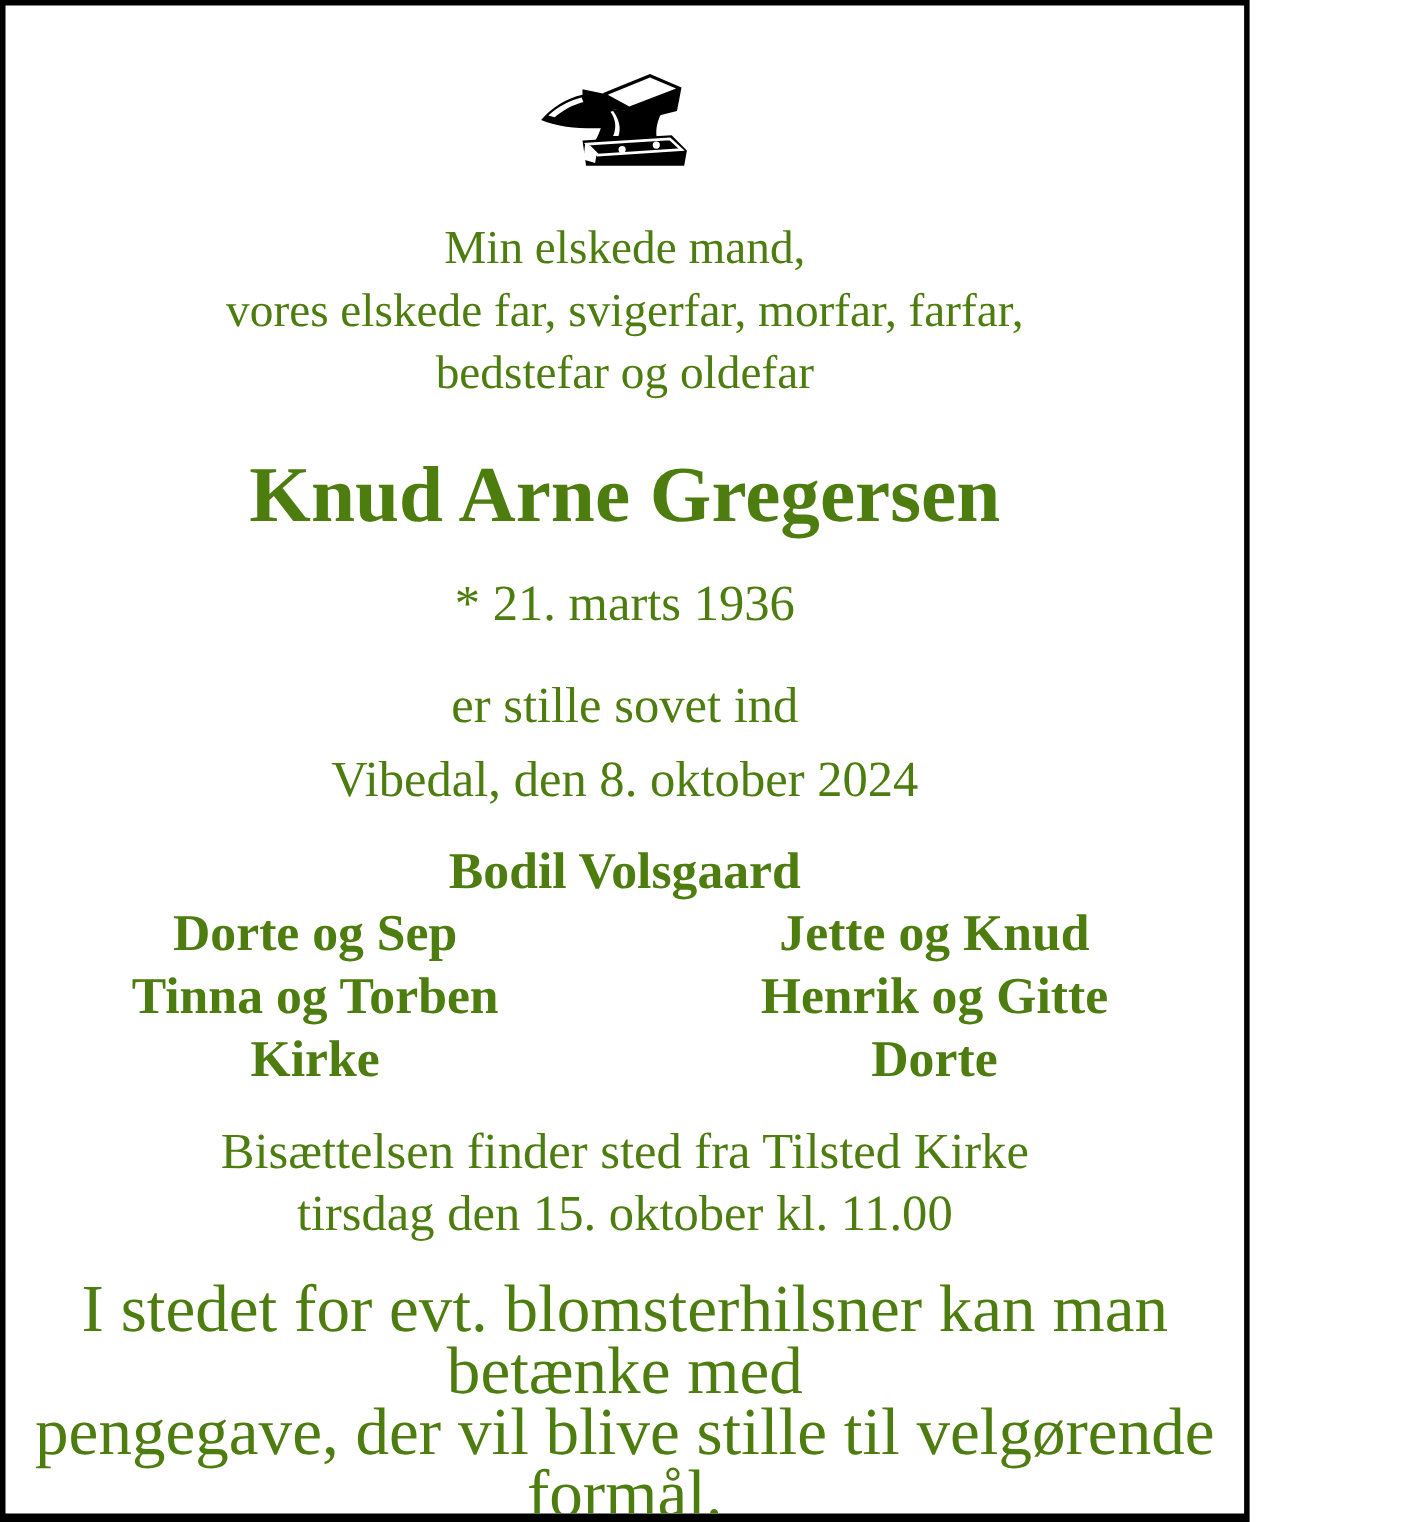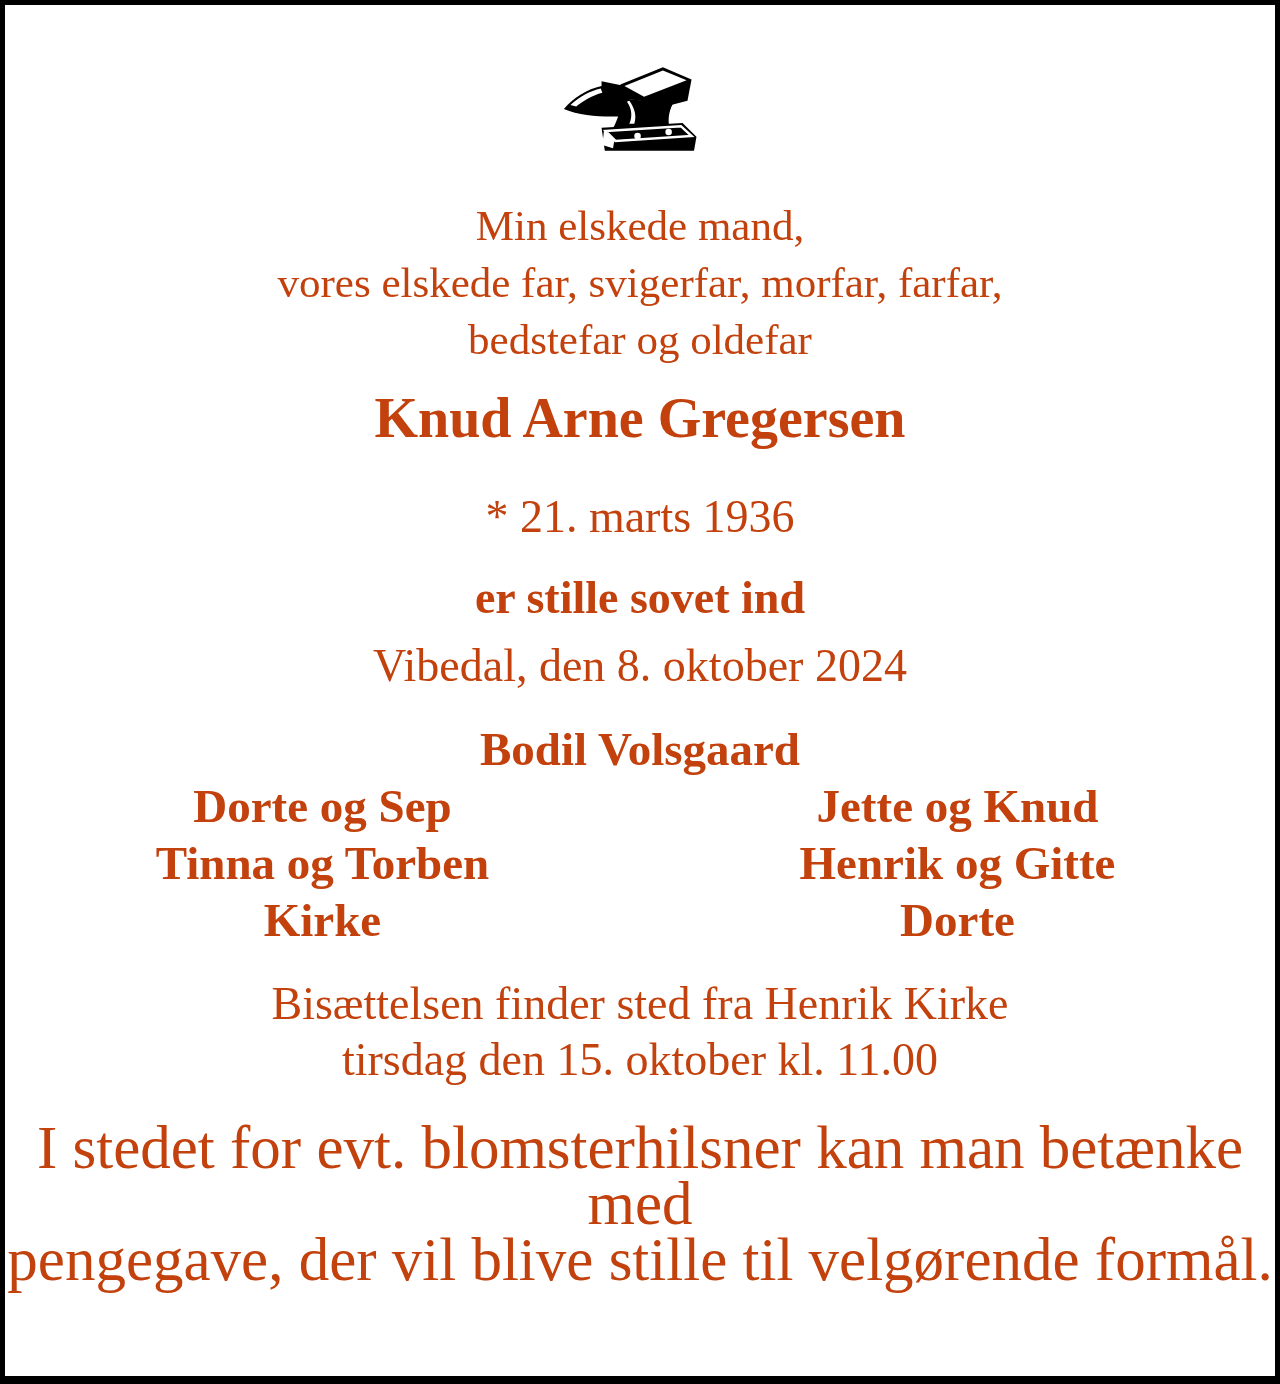--- a/index.html
+++ b/index.html
@@ -3,54 +3,54 @@
 <meta charset="utf-8">
 <style>
   html, body {
     margin: 0;
     padding: 0;
     background: #ffffff;
   }
   .page {
     position: relative;
     box-sizing: border-box;
-    width: 1280px;
+    width: 1136px;
     height: 1384px;
     background: #ffffff;
     border: 5px solid #000000;
     border-bottom-width: 8px;
     font-family: "Liberation Serif", "DejaVu Serif", serif;
-    color: #c2410c;
+    color: #4d7c0f;
     text-align: center;
     overflow: hidden;
   }
   .anvil-wrap {
     margin: 46px auto 0 auto;
     width: 180px;
     height: 116px;
   }
   .intro {
     margin-top: 30px;
     font-size: 43px;
     line-height: 57px;
     font-weight: normal;
   }
   .deceased-name {
-    margin-top: 12px;
-    font-size: 56px;
+    margin-top: 44px;
+    font-size: 72px;
     line-height: 76px;
     font-weight: bold;
   }
   .single-line {
     font-size: 46px;
     line-height: 50px;
     font-weight: normal;
   }
   .birth-line   { margin-top: 36px; }
-  .death-line   { margin-top: 31px; font-weight: bold; }
+  .death-line   { margin-top: 42px; }
   .place-line   { margin-top: 18px; }
   .family-block {
     margin-top: 30px;
     font-size: 47px;
     line-height: 57px;
     font-weight: bold;
   }
   .family-columns {
     display: flex;
     width: 100%;
@@ -124,21 +124,21 @@
       </div>
       <div class="family-col">
         <div>Jette og Knud</div>
         <div>Henrik og Gitte</div>
         <div>Dorte</div>
       </div>
     </div>
   </div>
 
   <div class="ceremony">
-    <div>Bisættelsen finder sted fra Henrik Kirke</div>
+    <div>Bisættelsen finder sted fra Tilsted Kirke</div>
     <div>tirsdag den 15. oktober kl. 11.00</div>
   </div>
 
   <div class="donation">
     <div>I stedet for evt. blomsterhilsner kan man betænke med</div>
     <div>pengegave, der vil blive stille til velgørende formål.</div>
   </div>
 
 </div>
 

